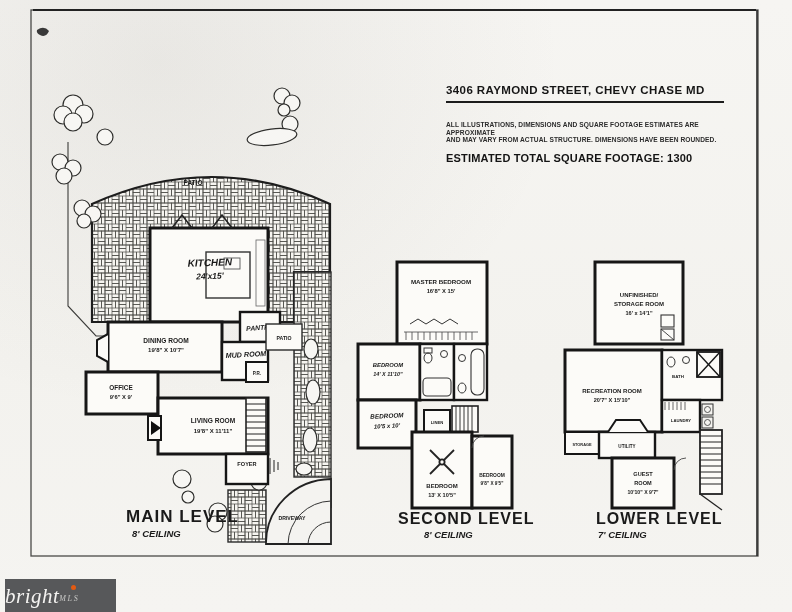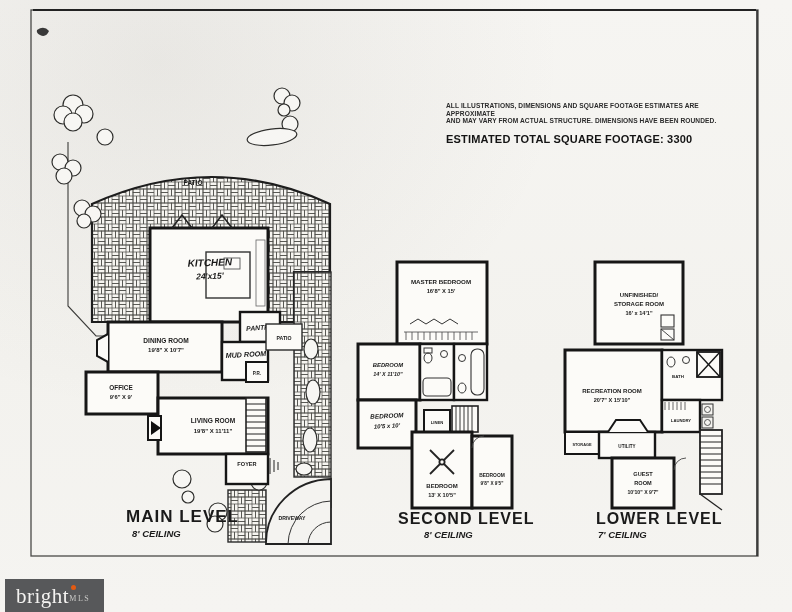--- a/index.html
+++ b/index.html
@@ -12,22 +12,22 @@
   }
   .hdr{position:absolute; left:446px; top:84px; width:292px;}
   .addr{
     font-size:11.5px; font-weight:bold; letter-spacing:.4px; color:#161616;
     border-bottom:2px solid #1c1c1c; padding-bottom:5px; width:278px;
     font-family:"Liberation Sans", sans-serif;
   }
   .disc{margin-top:18px; font-size:6.6px; line-height:7.6px; font-weight:bold; color:#2c2c2c; width:300px; letter-spacing:.1px;}
   .est{margin-top:9px; font-size:11px; font-weight:bold; line-height:11.5px; color:#141414; letter-spacing:.2px;}
   .mls{
-    position:absolute; left:5px; top:579px; width:99px; height:33px;
-    background:#57585a; display:flex; align-items:center; padding-left:11px; box-sizing:border-box;
+    position:absolute; left:5px; top:579px; width:111px; height:33px;
+    background:#57585a; display:flex; align-items:center; padding-left:0; box-sizing:border-box;font-style:italic;
   }
   .mls .b{font-family:"Liberation Serif", serif; font-size:21px; color:#f4f3f1; letter-spacing:.5px; line-height:20px;}
   .mls .dot{position:absolute; left:66px; top:6px; width:5px; height:5px; border-radius:50%; background:#e25a12;}
   .mls .m{font-size:8px; color:#c9c9c7; letter-spacing:1.6px; margin-top:6px; font-family:"Liberation Serif", serif;}
   svg text{font-family:"Liberation Sans", sans-serif; fill:#1a1a1a; font-weight:bold;}
   svg .hand{font-style:italic;}
   svg .lvl{letter-spacing:1px;}
 </style>
 </head>
 <body>
@@ -341,26 +341,27 @@
         </g>
         <line x1="700" y1="494" x2="722" y2="510" stroke-width="1.2"></line>
       </g>
 
       <text x="596" y="524" font-size="16" class="lvl">LOWER LEVEL</text>
       <text x="598" y="538" font-size="9.5" class="hand">7' CEILING</text>
     </g>
   </svg>
 
   <div class="hdr">
+    <div class="addr">3406 RAYMOND STREET, CHEVY CHASE MD</div>
     <div class="disc">
       <span>ALL ILLUSTRATIONS, DIMENSIONS AND SQUARE FOOTAGE ESTIMATES ARE APPROXIMATE</span><br>
       <span>AND MAY VARY FROM ACTUAL STRUCTURE. DIMENSIONS HAVE BEEN ROUNDED.</span>
     </div>
     <div class="est">
-      <div>ESTIMATED TOTAL SQUARE FOOTAGE:  3300</div>
+      <div>ESTIMATED TOTAL SQUARE FOOTAGE:  1300</div>
     </div>
   </div>
 
   <div class="mls">
     <span class="b">bright</span>
     <span class="dot"></span>
     <span class="m">MLS</span>
   </div>
 
 </div>

